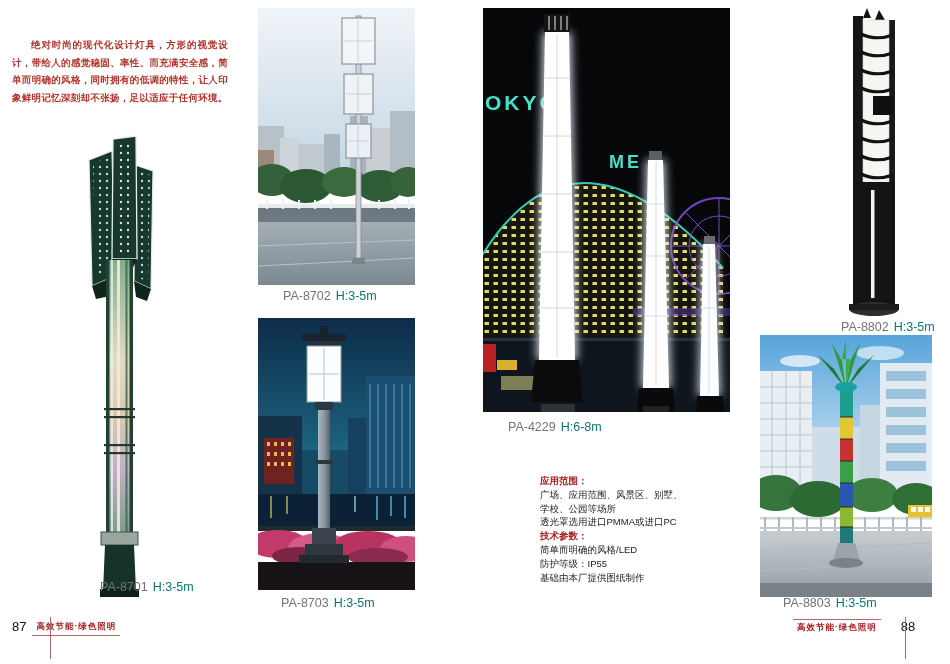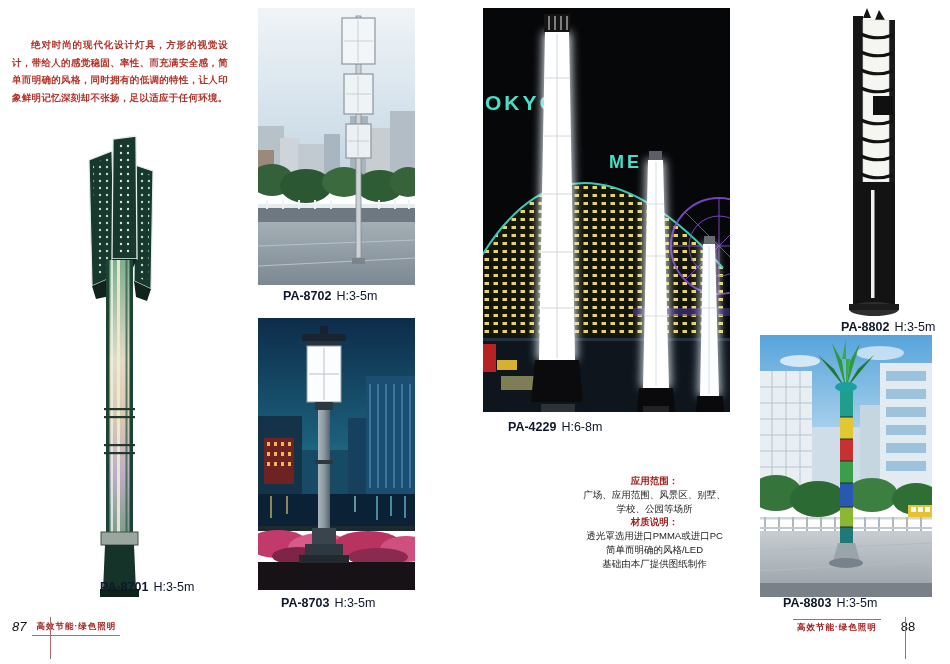--- a/index.html
+++ b/index.html
@@ -8,38 +8,38 @@
     font-family:"Liberation Sans","DejaVu Sans",sans-serif;color:#222;
   }
   .fig{position:absolute;}
   .fig svg{display:block;}
   .intro{
     position:absolute;left:12px;top:36px;width:216px;
     color:#b03228;font-size:9.5px;line-height:17.5px;text-indent:2em;
     text-align:justify;font-weight:bold;letter-spacing:.3px;
   }
   .plabel{position:absolute;font-size:12.5px;white-space:nowrap;}
-  .plabel .code{color:#0f172a;font-weight:bold;margin-right:5px;padding-left:25px;}
-  .plabel .hval{color:#0f172a;margin-top:15px;}
-  .specs{position:absolute;left:557px;top:474px;width:195px;text-align:center;}
+  .plabel .code{color:#737373;font-weight:normal;margin-right:5px;padding-left:25px;}
+  .plabel .hval{color:#0f766e;margin-top:15px;}
+  .specs{position:absolute;left:540px;top:474px;width:195px;}
   .spec-line{font-size:9.5px;line-height:13.8px;color:#222;}
   .spec-title{color:#a52121;font-weight:bold;}
   .footer-left{position:absolute;left:10px;top:619px;height:16px;}
   .footer-right{position:absolute;left:793px;top:619px;height:16px;}
   .pageno{font-size:13px;color:#111;display:inline-block;vertical-align:top;line-height:15px;}
   .slogan{
     display:inline-block;vertical-align:top;color:#a52121;font-size:8.5px;font-weight:bold;
     letter-spacing:1px;line-height:13px;padding:1px 4px 2px 4px;
   }
   .slogan.under{border-bottom:1px solid #b06868;}
   .slogan.over{border-top:1px solid #b06868;}
   .vline{position:absolute;width:1px;background:#b06868;}
   .vl-left{left:40px;top:-2px;height:42px;}
   .vl-right{left:112px;top:-2px;height:42px;}
-  .footer-left .pageno{margin-right:6px;font-style:italic;}
+  .footer-left .pageno{margin-right:6px;}
   .footer-right .pageno{margin-left:20px;}
   .footer-left{padding-left:2px;}
 </style>
 </head>
 <body>
 
 <div class="page">
 
   <div class="intro">绝对时尚的现代化设计灯具，方形的视觉设计，带给人的感觉稳固、率性、而充满安全感，简单而明确的风格，同时拥有的低调的特性，让人印象鲜明记忆深刻却不张扬，足以适应于任何环境。</div>
 
@@ -465,23 +465,24 @@
     <span class="code">PA-8802</span><span class="hval">H:3-5m</span>
   </div>
   <div class="plabel" style="left:758px;top:596px;">
     <span class="code">PA-8803</span><span class="hval">H:3-5m</span>
   </div>
 
   <div class="specs">
     <div class="spec-line spec-title">应用范围：</div>
     <div class="spec-line">广场、应用范围、风景区、别墅、</div>
     <div class="spec-line">学校、公园等场所</div>
-    <div class="spec-line spec-title">材质说明：</div>
     <div class="spec-line">透光罩选用进口PMMA或进口PC</div>
+    <div class="spec-line spec-title">技术参数：</div>
     <div class="spec-line">简单而明确的风格/LED</div>
+    <div class="spec-line">防护等级：IP55</div>
     <div class="spec-line">基础由本厂提供图纸制作</div>
   </div>
 
   <div class="footer-left">
     <span class="pageno">87</span><span class="vline vl-left"></span><span class="slogan under">高效节能·绿色照明</span>
   </div>
 
   <div class="footer-right">
     <span class="slogan over">高效节能·绿色照明</span><span class="vline vl-right"></span><span class="pageno">88</span>
   </div>

